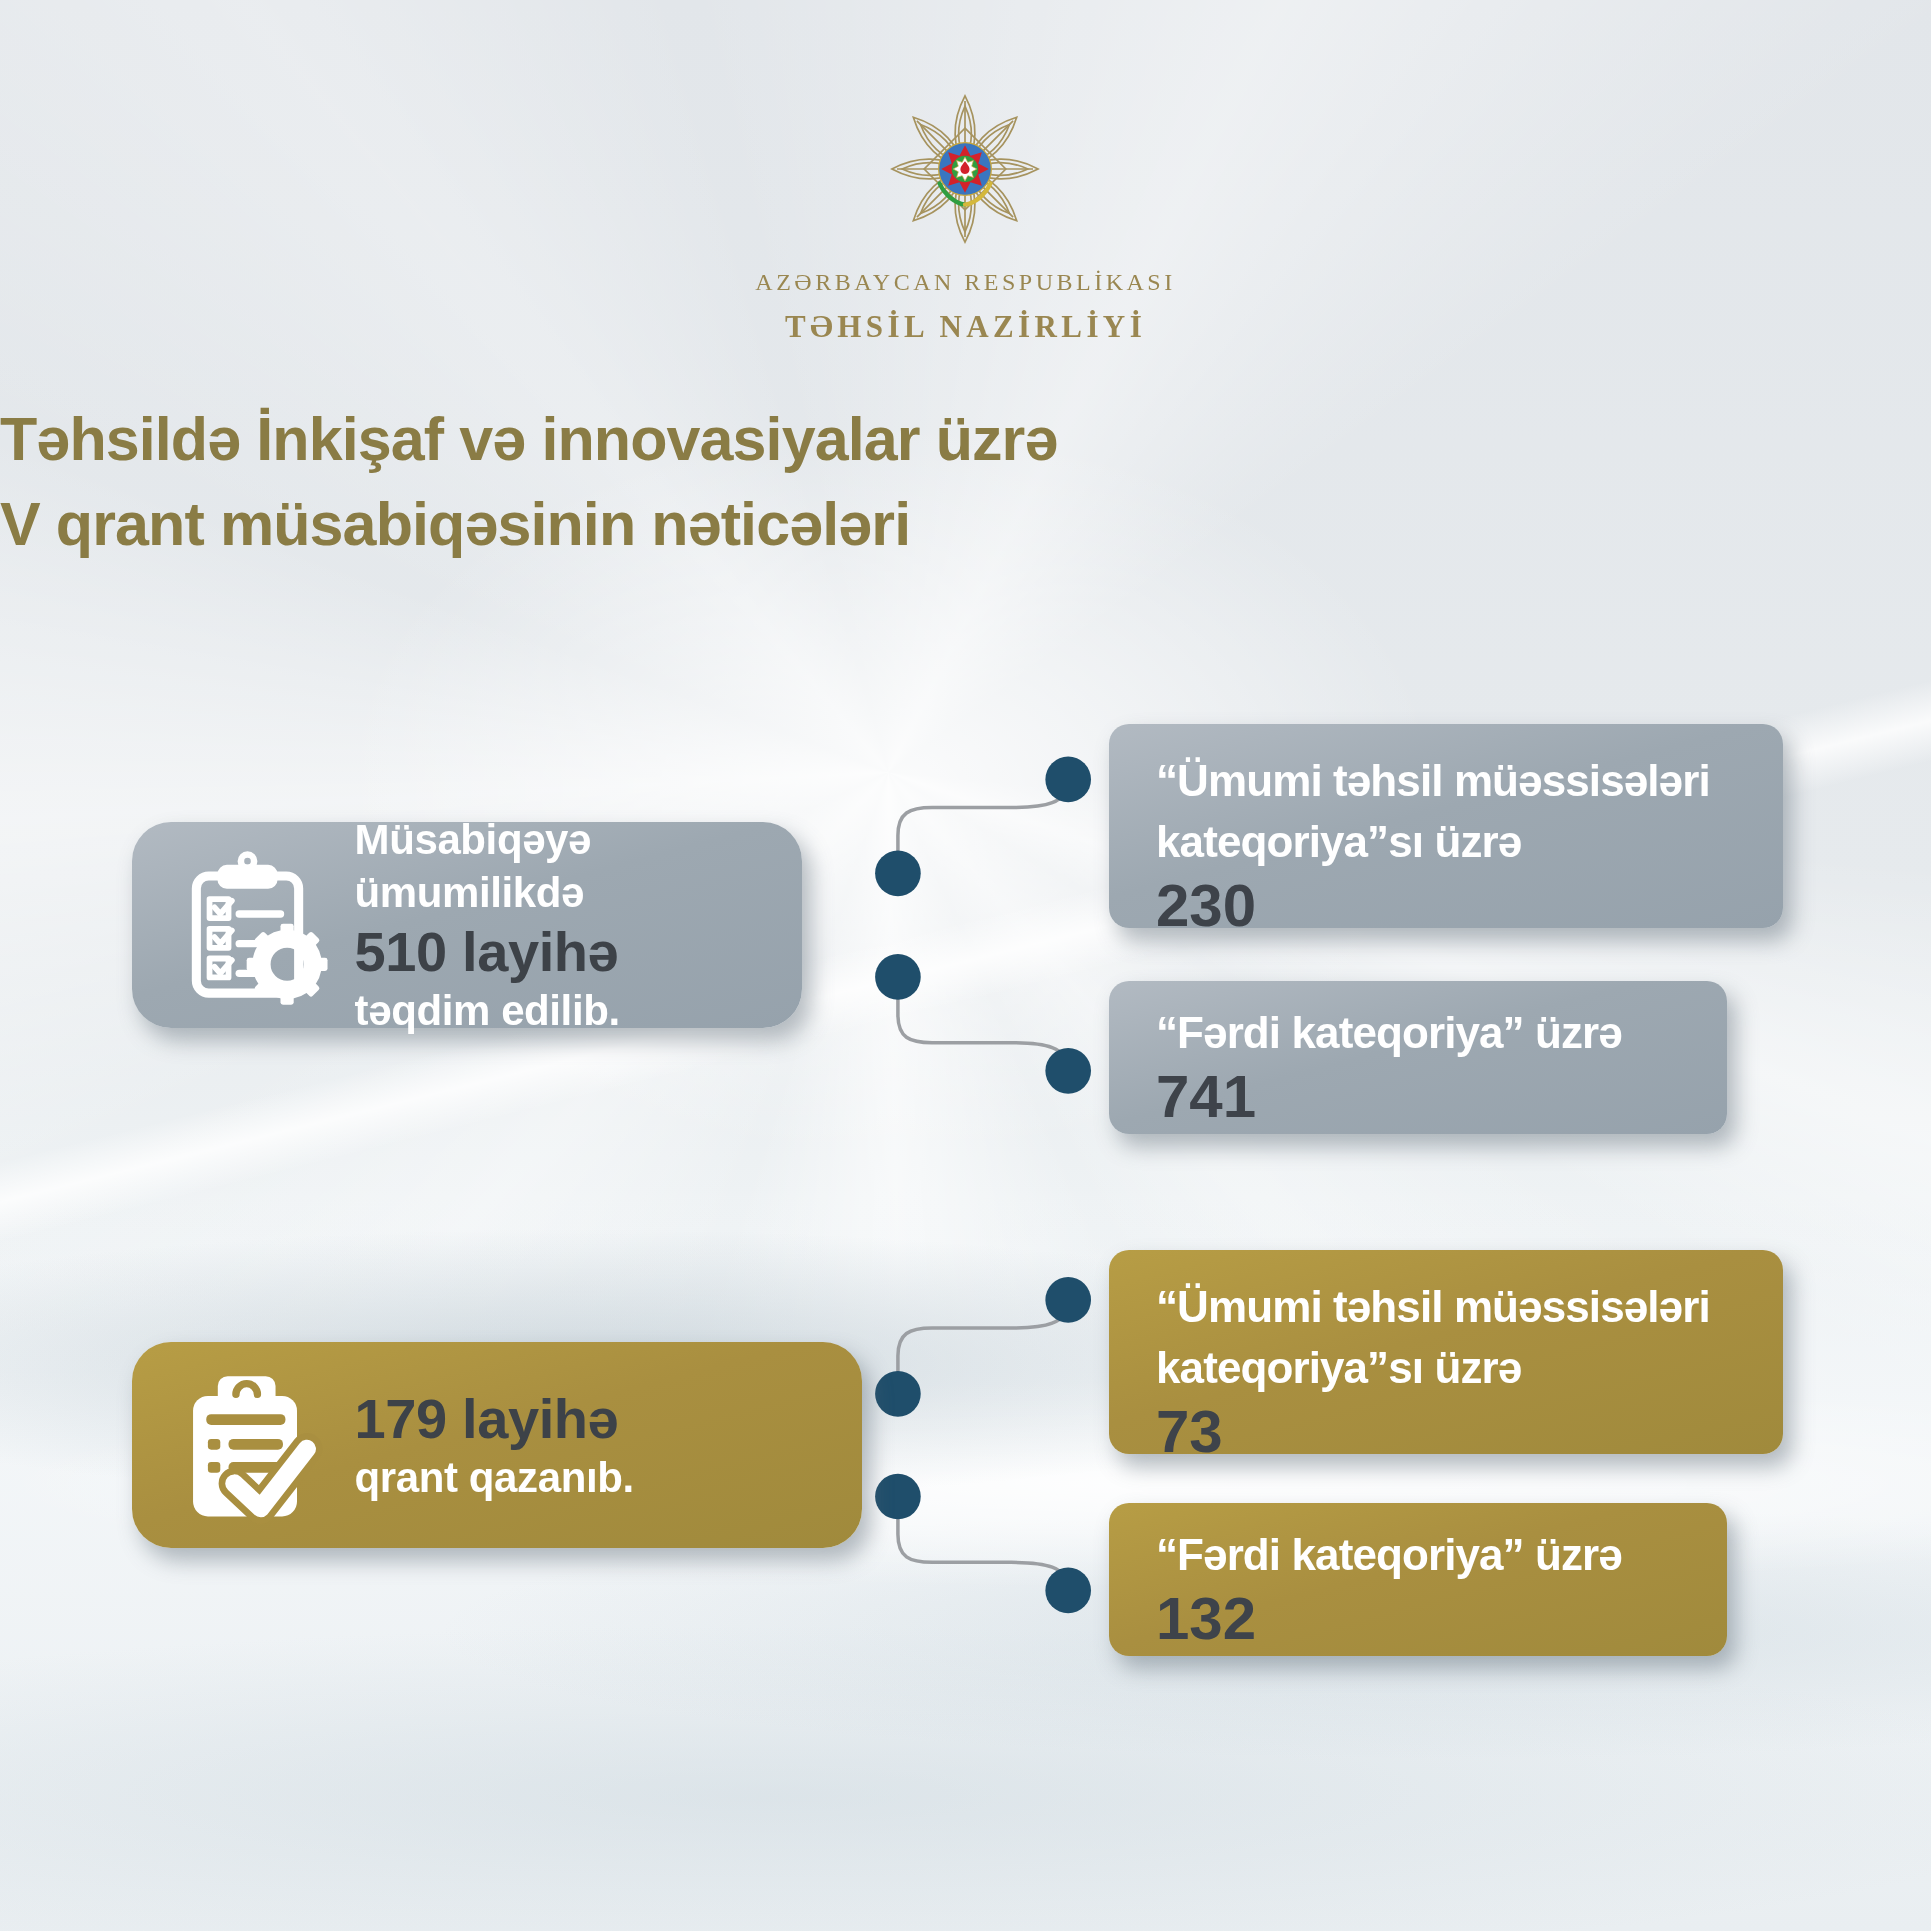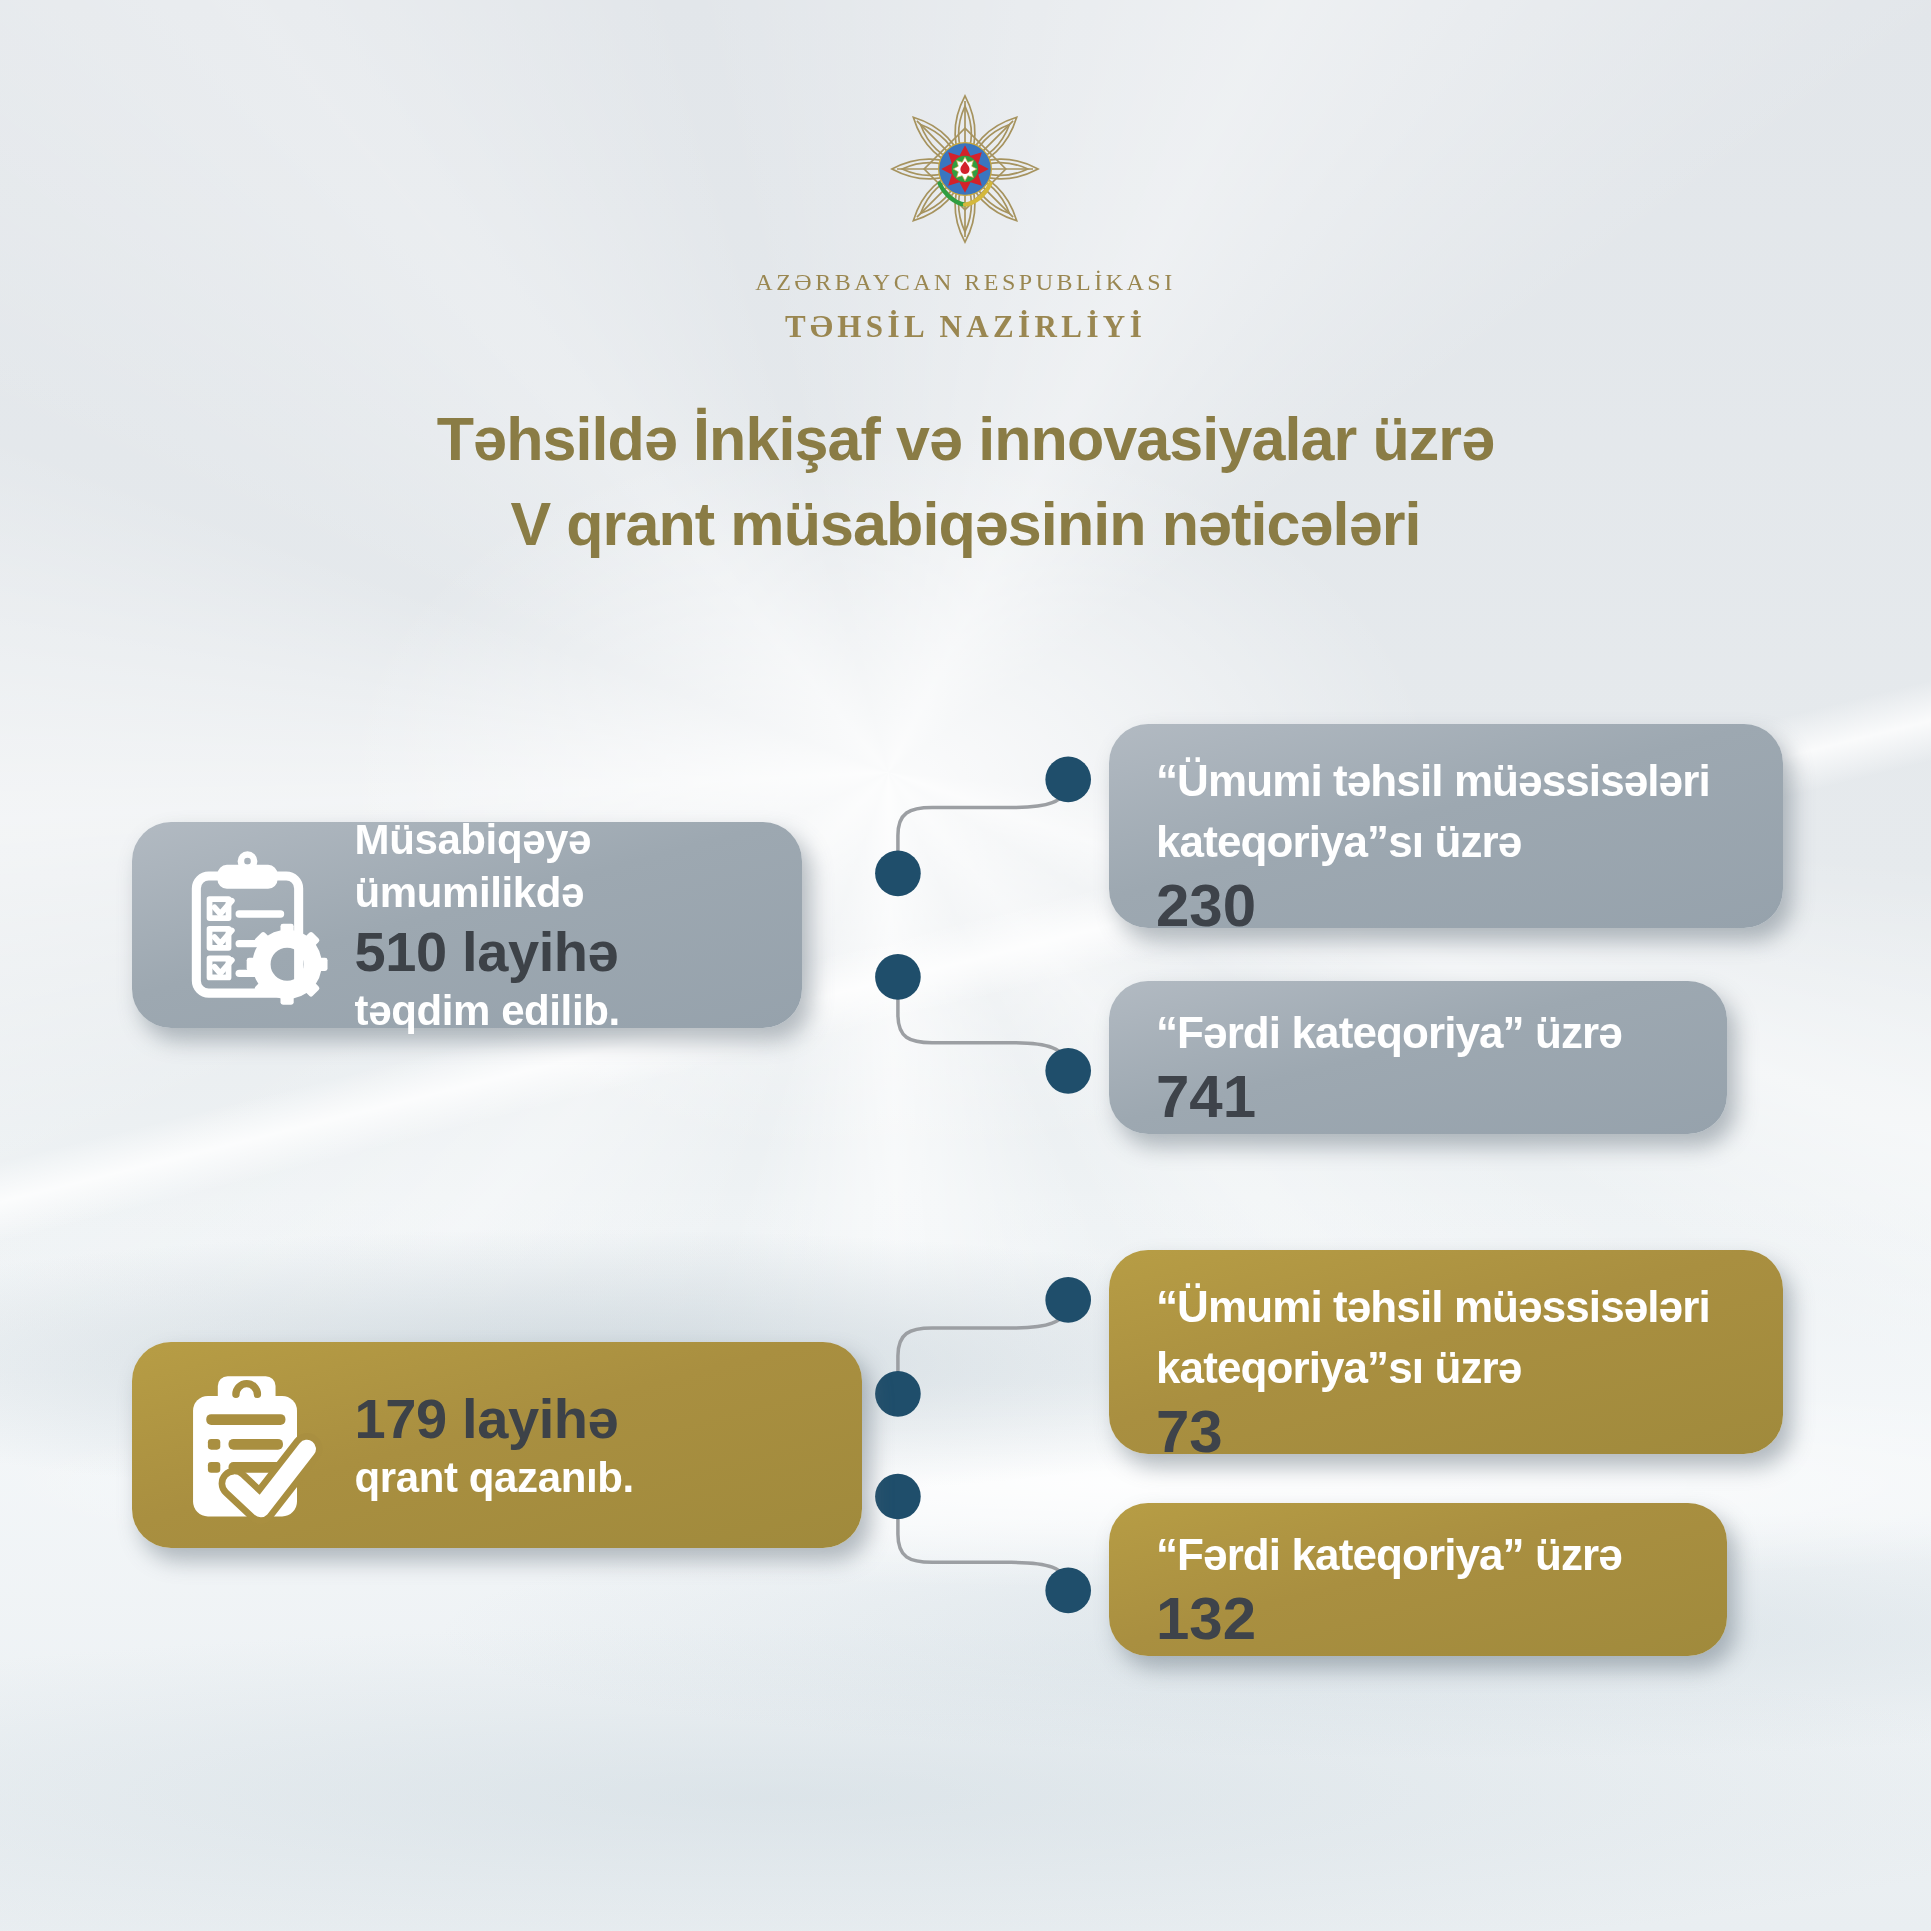--- a/index.html
+++ b/index.html
@@ -58,36 +58,36 @@
     position:absolute;left:0;right:0;top:269px;text-align:center;
     font-family:"Liberation Serif",serif;font-size:24px;letter-spacing:3.5px;
     color:#9a8751;font-weight:500;
   }
   .org-line2{
     position:absolute;left:0;right:0;top:309px;text-align:center;
     font-family:"Liberation Serif",serif;font-size:31px;letter-spacing:4.4px;
     color:#9a8751;font-weight:700;
   }
   .title{
-    position:absolute;left:0;right:0;top:397px;text-align:center;
+    position:absolute;left:0;right:0;top:397px;text-align:left;
     font-size:61px;line-height:85px;font-weight:700;letter-spacing:-0.9px;
     color:#8a7c45;
   }
   
   .card{position:absolute;border-radius:39px;box-shadow:8.8px 12.3px 21px rgba(96,108,120,.45);}
   .card.gray{background:linear-gradient(165deg,#b2bac2 0%,#9da8b1 45%,#96a2ac 100%);}
   .card.gold{background:linear-gradient(165deg,#b79d45 0%,#a98f40 45%,#a08a3c 100%);}
 
   .summary-card{display:flex;align-items:center;padding-left:33px;box-sizing:border-box;}
   .summary-icon{width:165px;height:165px;flex:0 0 165px;}
   .summary-text{margin-left:24.6px;}
   .summary-line{color:#fff;font-size:42px;font-weight:700;line-height:53px;letter-spacing:-0.4px;}
   .summary-value{color:#3d4248;font-size:56px;font-weight:700;line-height:65px;letter-spacing:-0.4px;}
 
-  .detail-card{padding:26px 12px 0 47px;box-sizing:border-box;}
+  .detail-card{padding:26px 12px 0 47px;box-sizing:border-box;border-radius:20px;}
   .detail-line{color:#fff;font-size:44px;font-weight:700;line-height:61px;letter-spacing:-0.9px;}
   .detail-value{color:#3e434a;font-size:60px;font-weight:700;line-height:67px;margin-top:0px;}
   .detail-card.two-line{padding-top:21px;}
 
   
   .connector-layer{position:absolute;inset:0;pointer-events:none;}
 </style>
 </head>
 <body>
 

